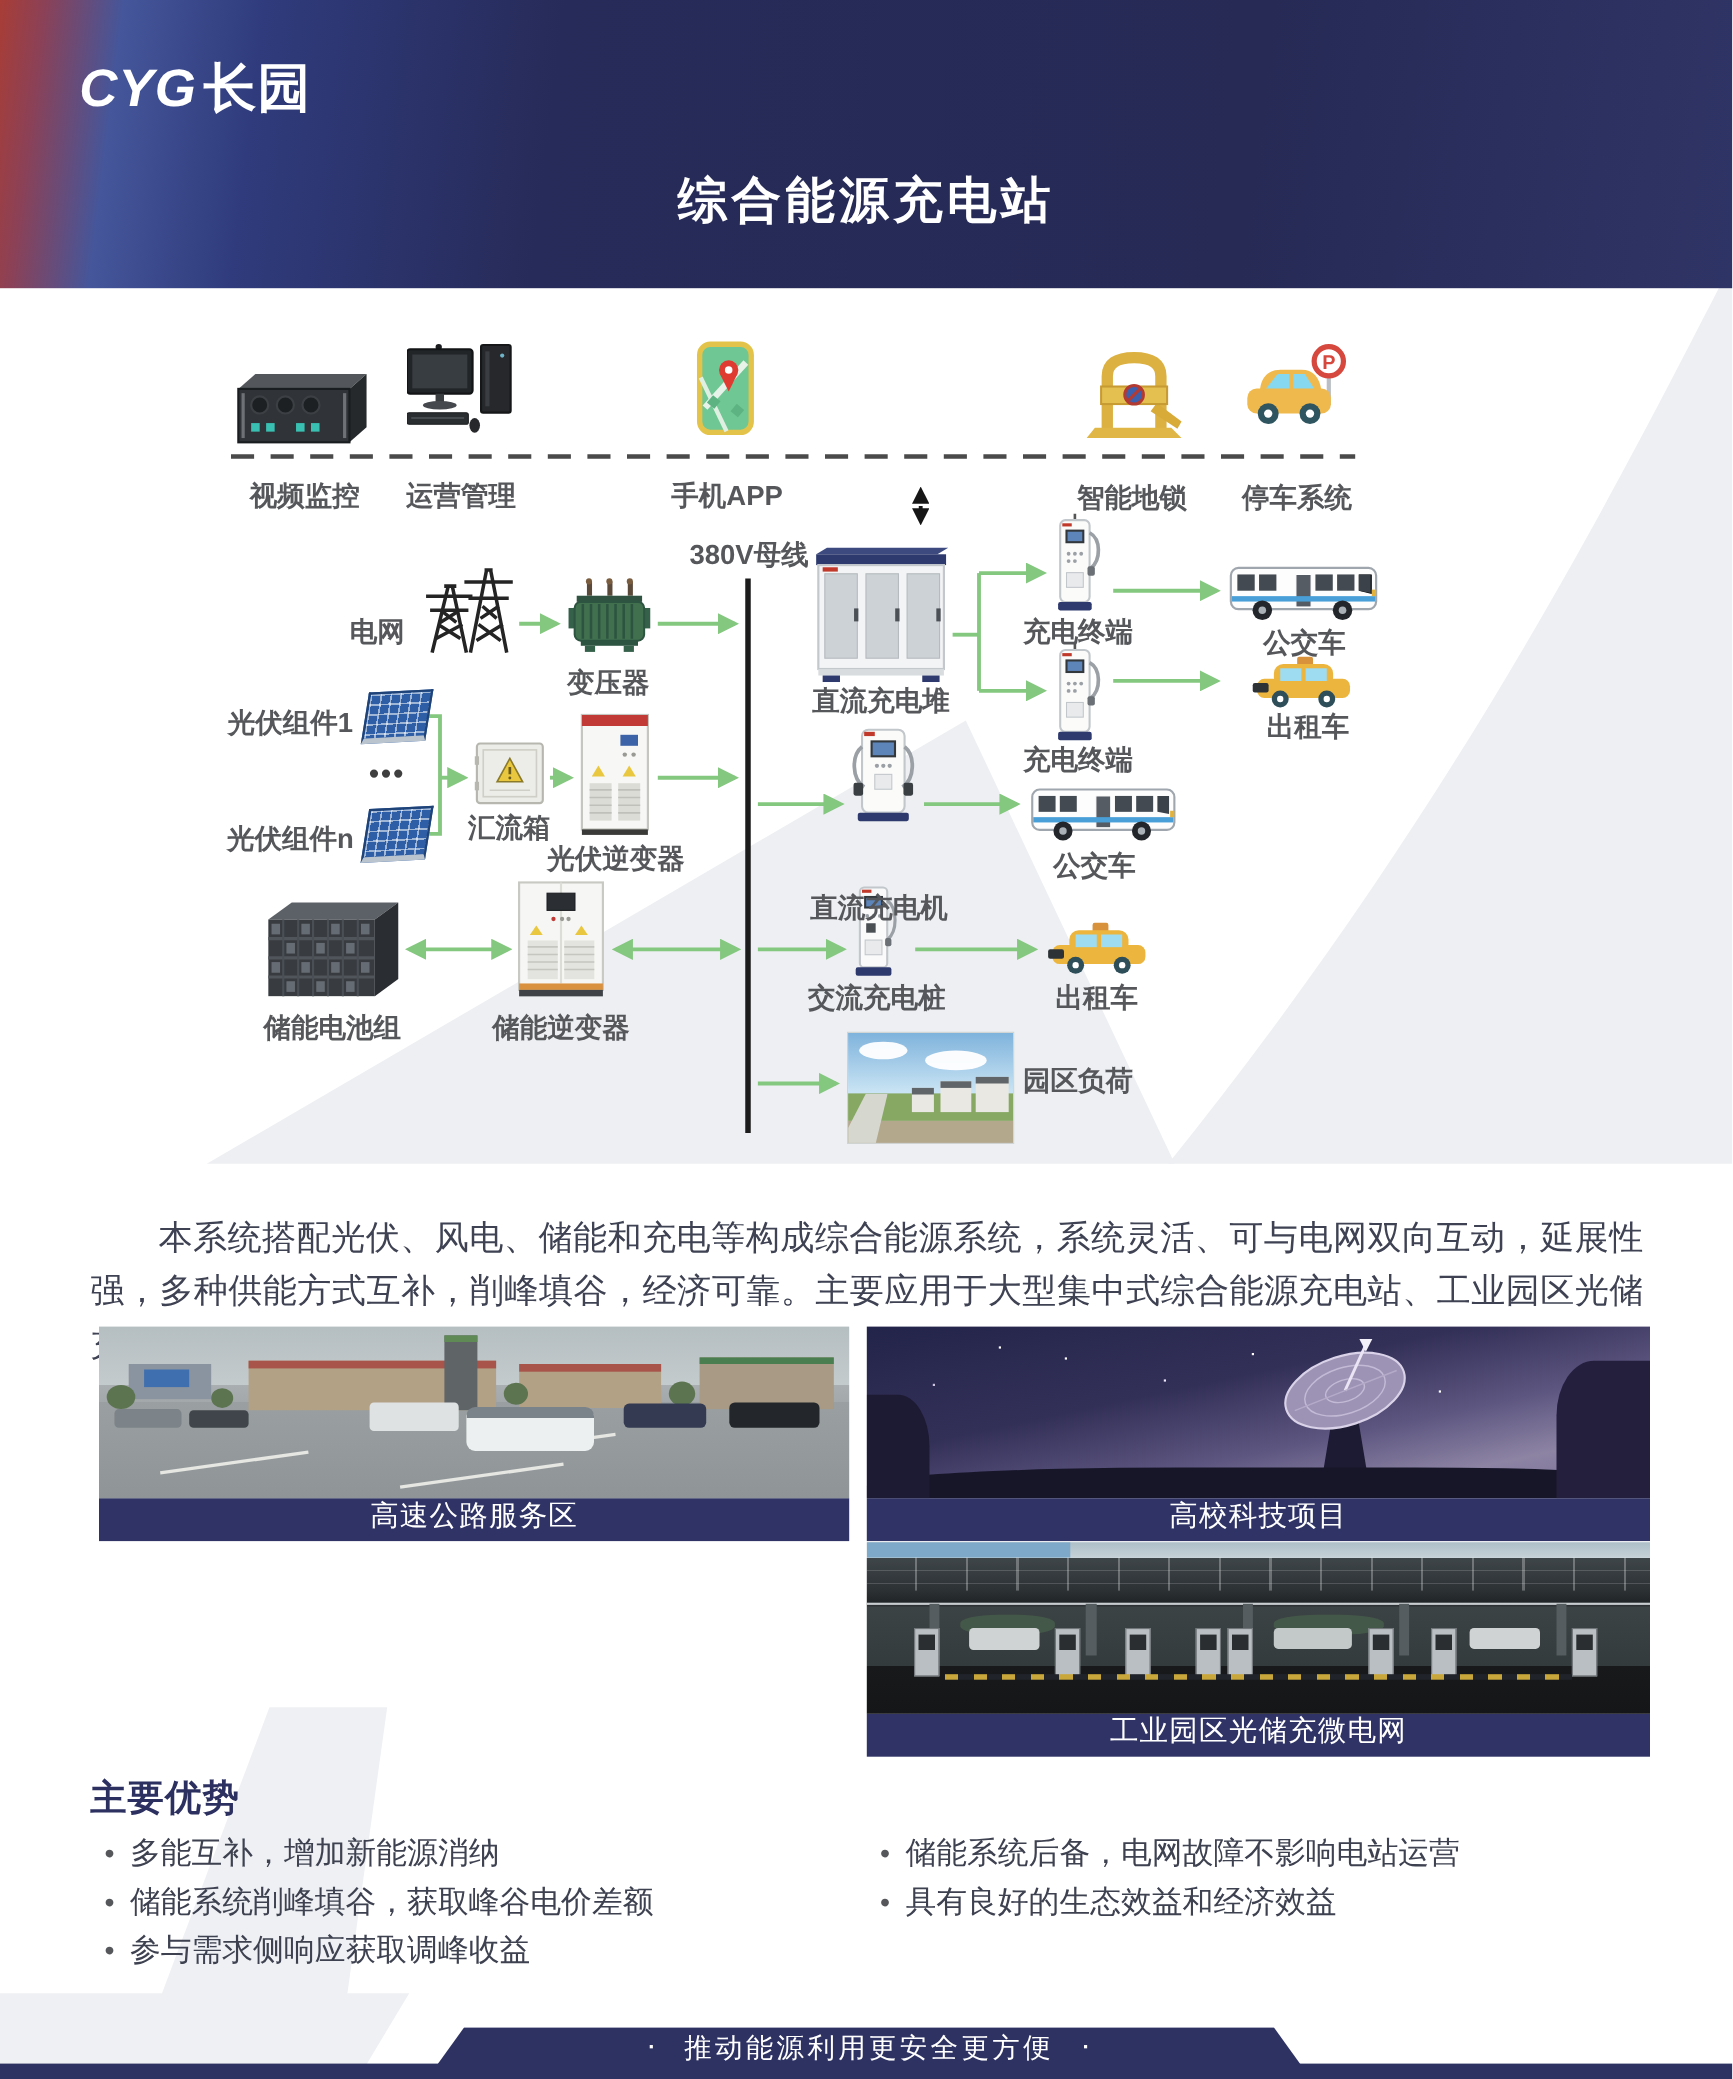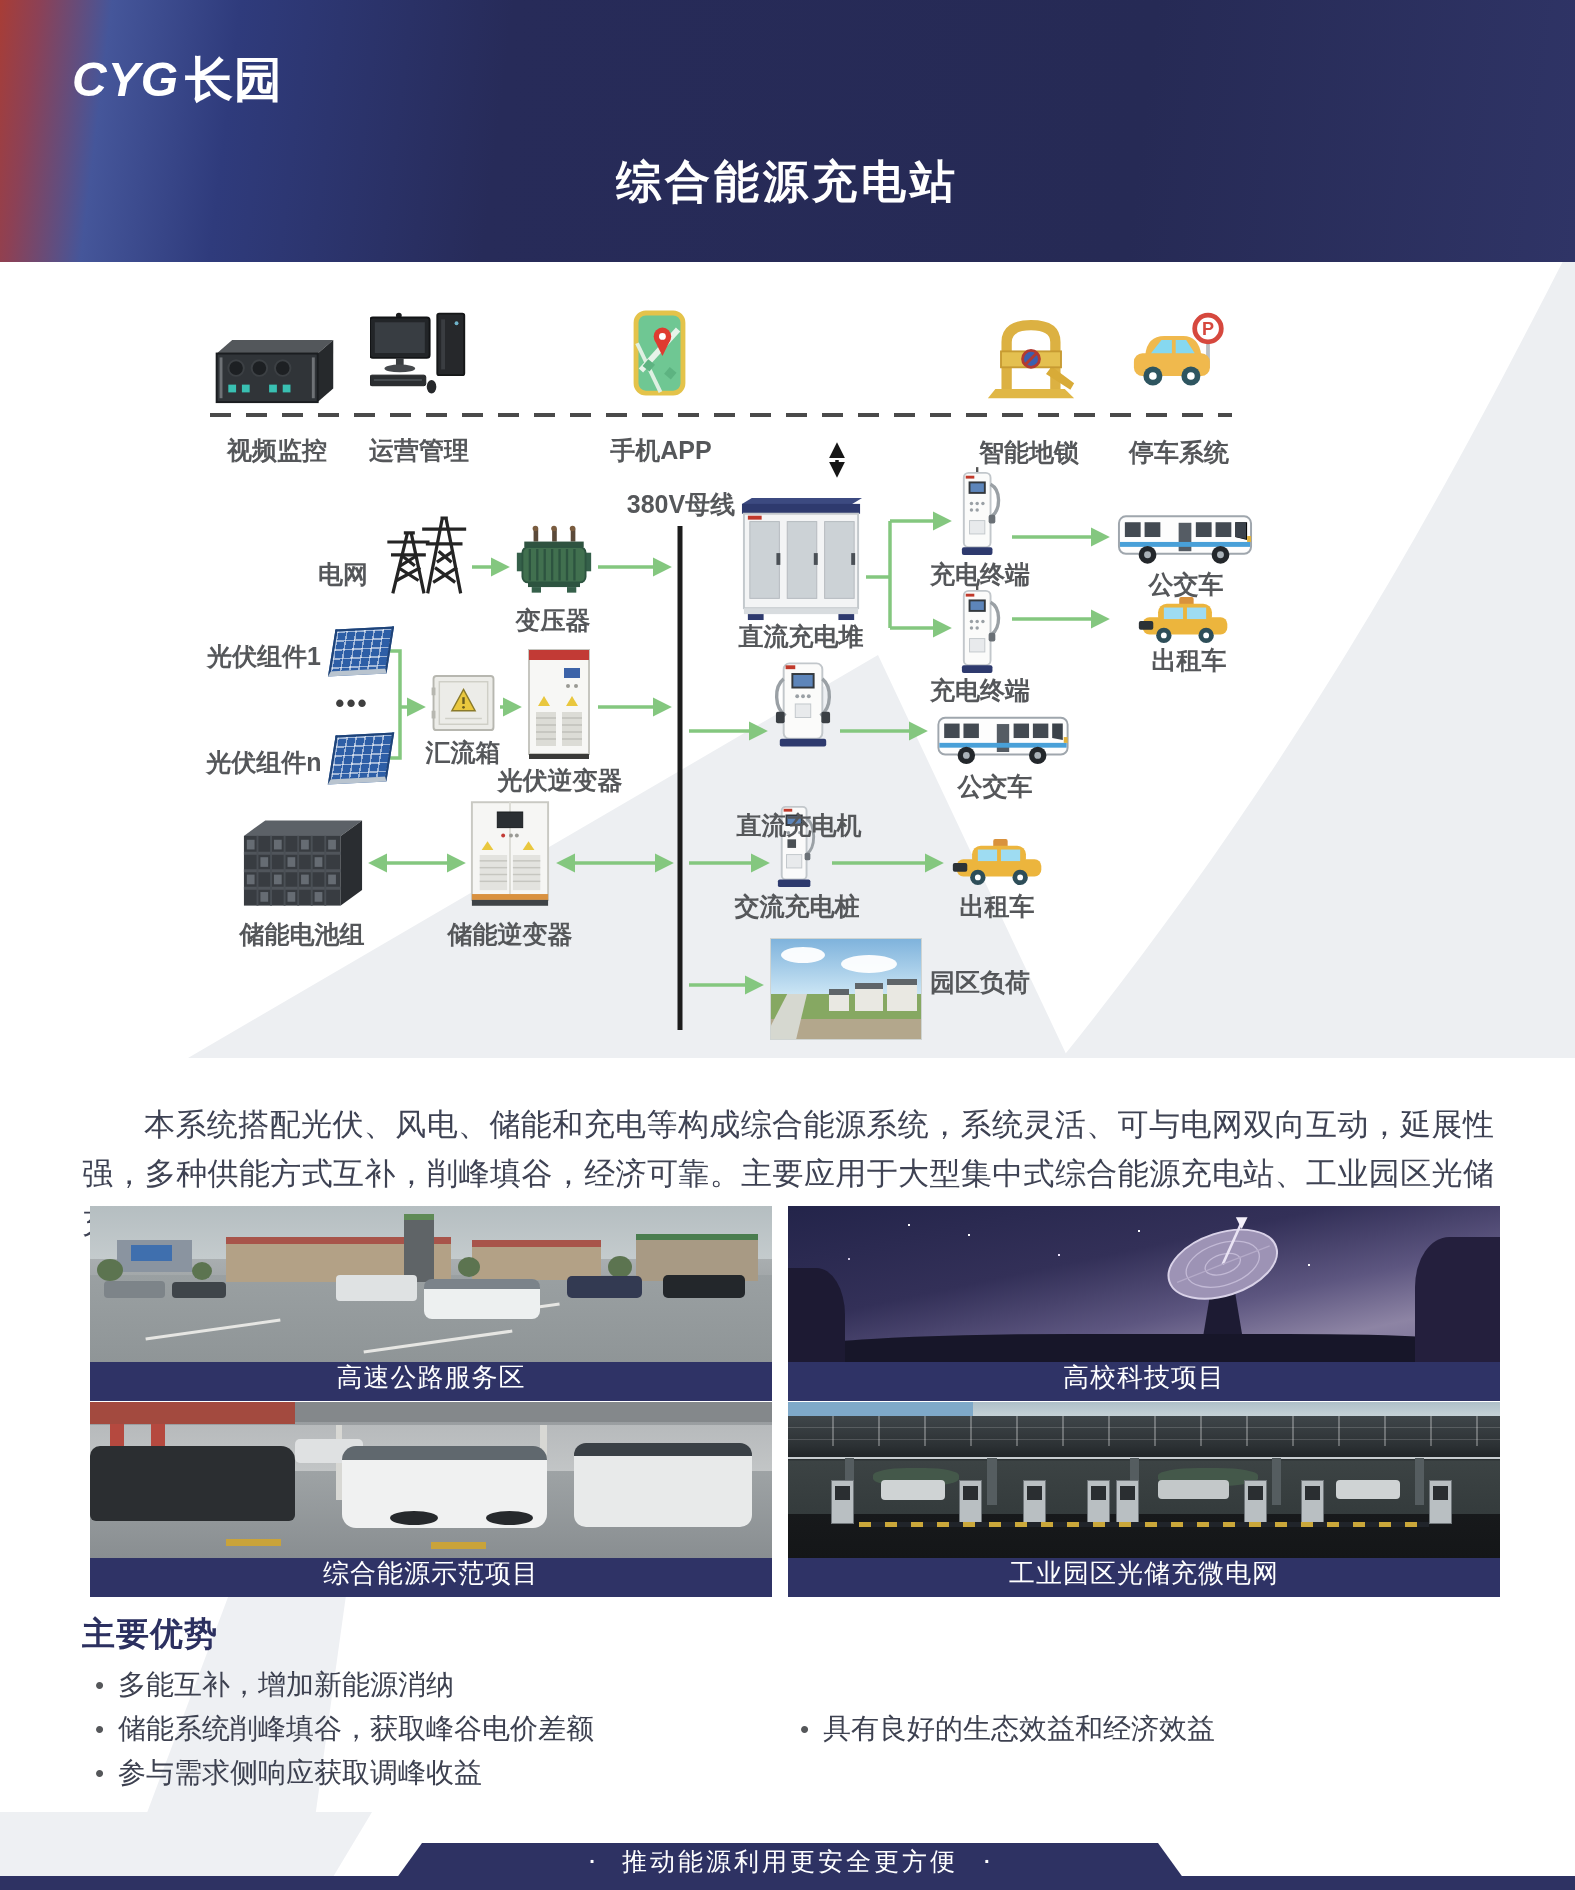--- a/index.html
+++ b/index.html
@@ -552,39 +552,20 @@
         <line x1="30" y1="108" x2="100" y2="80" stroke="#b5abc9" stroke-width="2"></line>
         <line x1="172" y1="52" x2="100" y2="80" stroke="#b5abc9" stroke-width="2"></line>
       </svg>
       <div class="ph-el" style="left:0;top:82%;width:100%;height:18%;background:#171629;border-radius:40% 30% 0 0/60% 40% 0 0"></div>
       <div class="ph-el" style="left:88%;top:20%;width:12%;height:80%;background:#241f3d;border-radius:40% 0 0 0"></div>
       <div class="ph-el" style="left:0%;top:40%;width:8%;height:60%;background:#1d1a33;border-radius:0 50% 0 0"></div>
     </div>
     <div class="cap">高校科技项目</div>
   </div>
 
-  <div class="card" style="left:90px;top:1402px;width:682px">
-    <div class="photo p3">
-      <div class="ph-el" style="left:0;top:0;width:30%;height:14%;background:#a34a3f"></div>
-      <div class="ph-el" style="left:30%;top:0;width:70%;height:13%;background:#84888b"></div>
-      <div class="ph-el" style="left:3%;top:14%;width:2%;height:22%;background:#b5493f"></div>
-      <div class="ph-el" style="left:9%;top:14%;width:2%;height:20%;background:#b5493f"></div>
-      <div class="ph-el" style="left:36%;top:15%;width:1%;height:48%;background:#d8d8d4"></div>
-      <div class="ph-el" style="left:66%;top:15%;width:1%;height:44%;background:#d8d8d4"></div>
-      <div class="ph-el" style="left:30%;top:24%;width:10%;height:15%;background:#dfe1e2;border-radius:5px"></div>
-      <div class="ph-el" style="left:0%;top:28%;width:30%;height:48%;background:#2b2e31;border-radius:10px 14px 6px 6px"></div>
-      <div class="ph-el" style="left:37%;top:28%;width:30%;height:44%;background:#f0f1f1;border-radius:14px;border-top:14px solid #60686e"></div>
-      <div class="ph-el" style="left:71%;top:26%;width:26%;height:46%;background:#e8eaea;border-radius:12px;border-top:13px solid #3a4046"></div>
-      <div class="ph-el" style="left:44%;top:70%;width:7%;height:9%;background:#26292c;border-radius:50%"></div>
-      <div class="ph-el" style="left:58%;top:70%;width:7%;height:9%;background:#26292c;border-radius:50%"></div>
-      <div class="ph-el" style="left:20%;top:88%;width:8%;height:4%;background:#c9a33a"></div>
-      <div class="ph-el" style="left:50%;top:90%;width:8%;height:4%;background:#c9a33a"></div>
-    </div>
-    <div class="cap">综合能源示范项目</div>
-  </div>
 
   <div class="card" style="left:788px;top:1402px;width:712px">
     <div class="photo p4">
       <div class="ph-el" style="left:0;top:0;width:26%;height:9%;background:#7fa9c9"></div>
       <div class="ph-el" style="left:0;top:9%;width:100%;height:19%;
            background:repeating-linear-gradient(90deg,transparent 0 44px,rgba(255,255,255,.28) 44px 46px),
                       repeating-linear-gradient(180deg,transparent 0 11px,rgba(255,255,255,.16) 11px 12px)"></div>
       <div class="ph-el" style="left:0;top:35%;width:100%;height:2px;background:#c8cdd0"></div>
       <div class="ph-el" style="left:8%;top:36%;width:1.3%;height:30%;background:#555d60"></div>
       <div class="ph-el" style="left:28%;top:36%;width:1.3%;height:30%;background:#555d60"></div>
@@ -613,20 +594,23 @@
   <div class="adv-h">主要优势</div>
   <div class="adv" style="left:95px;top:1666px">
     <span class="dot">•</span><span>多能互补，增加新能源消纳</span>
   </div>
   <div class="adv" style="left:95px;top:1710px">
     <span class="dot">•</span><span>储能系统削峰填谷，获取峰谷电价差额</span>
   </div>
   <div class="adv" style="left:95px;top:1754px">
     <span class="dot">•</span><span>参与需求侧响应获取调峰收益</span>
   </div>
+  <div class="adv" style="left:800px;top:1666px">
+    <span class="dot">•</span><span>储能系统后备，电网故障不影响电站运营</span>
+  </div>
   <div class="adv" style="left:800px;top:1710px">
     <span class="dot">•</span><span>具有良好的生态效益和经济效益</span>
   </div>
 
   <div class="foot-trap">
     <span class="sep">·</span>
     <span class="slogan">推动能源利用更安全更方便</span>
     <span class="sep">·</span>
   </div>
   <div class="foot-bar"></div>

